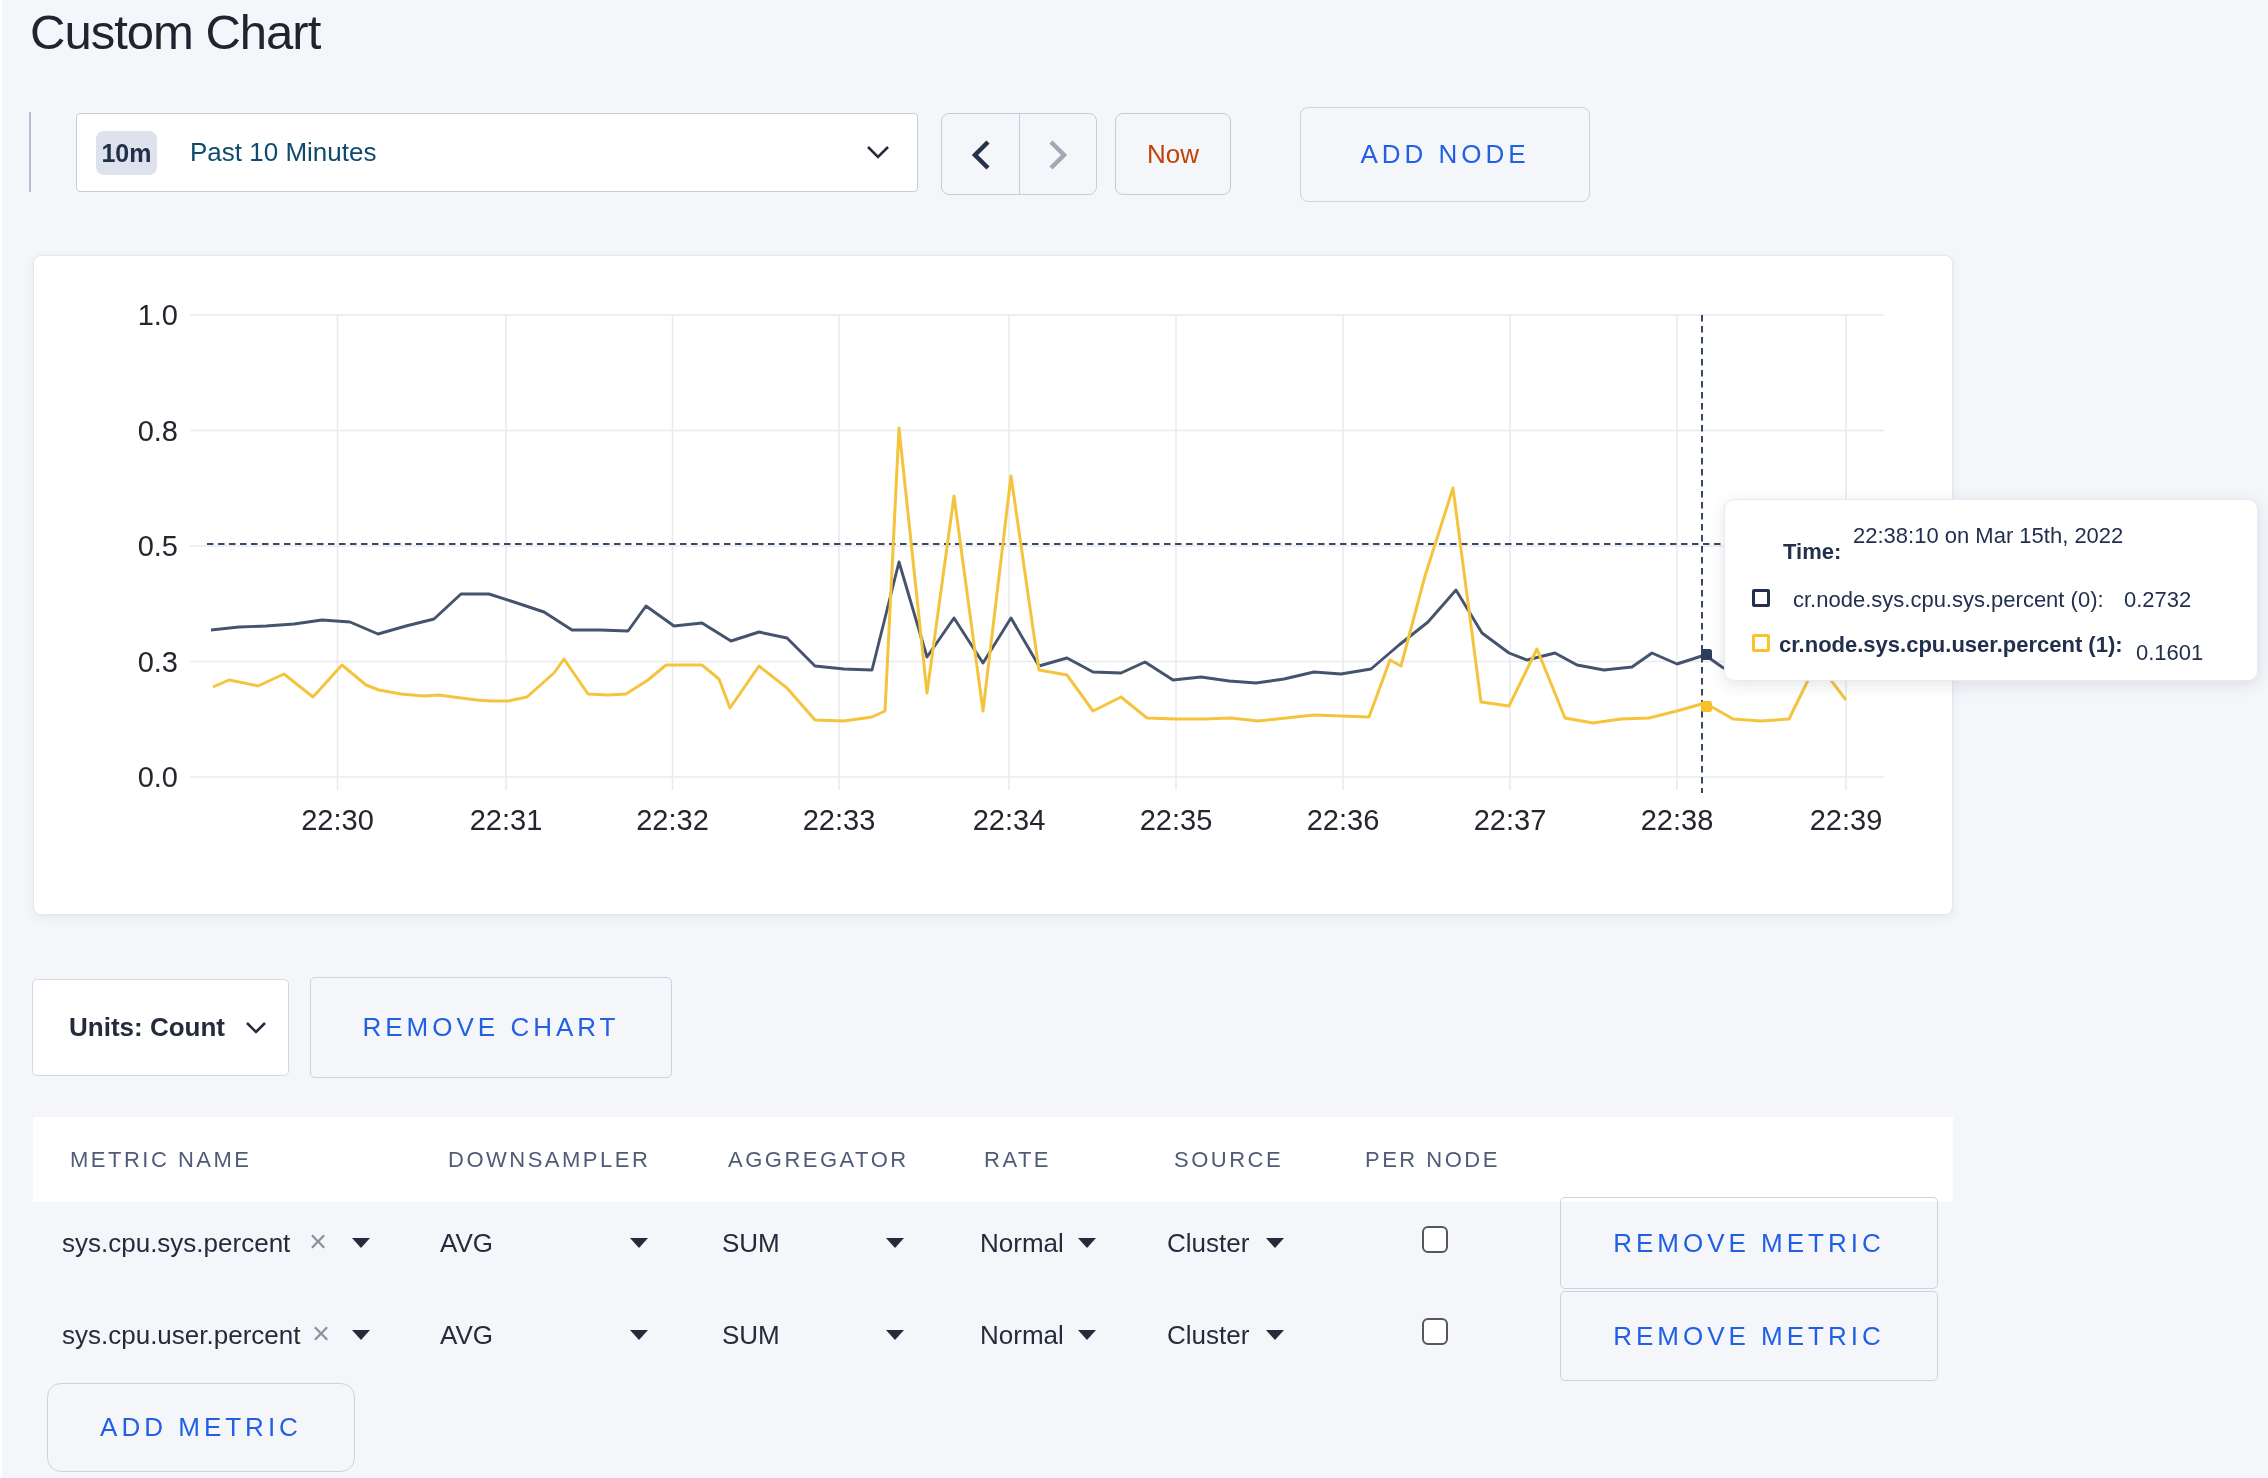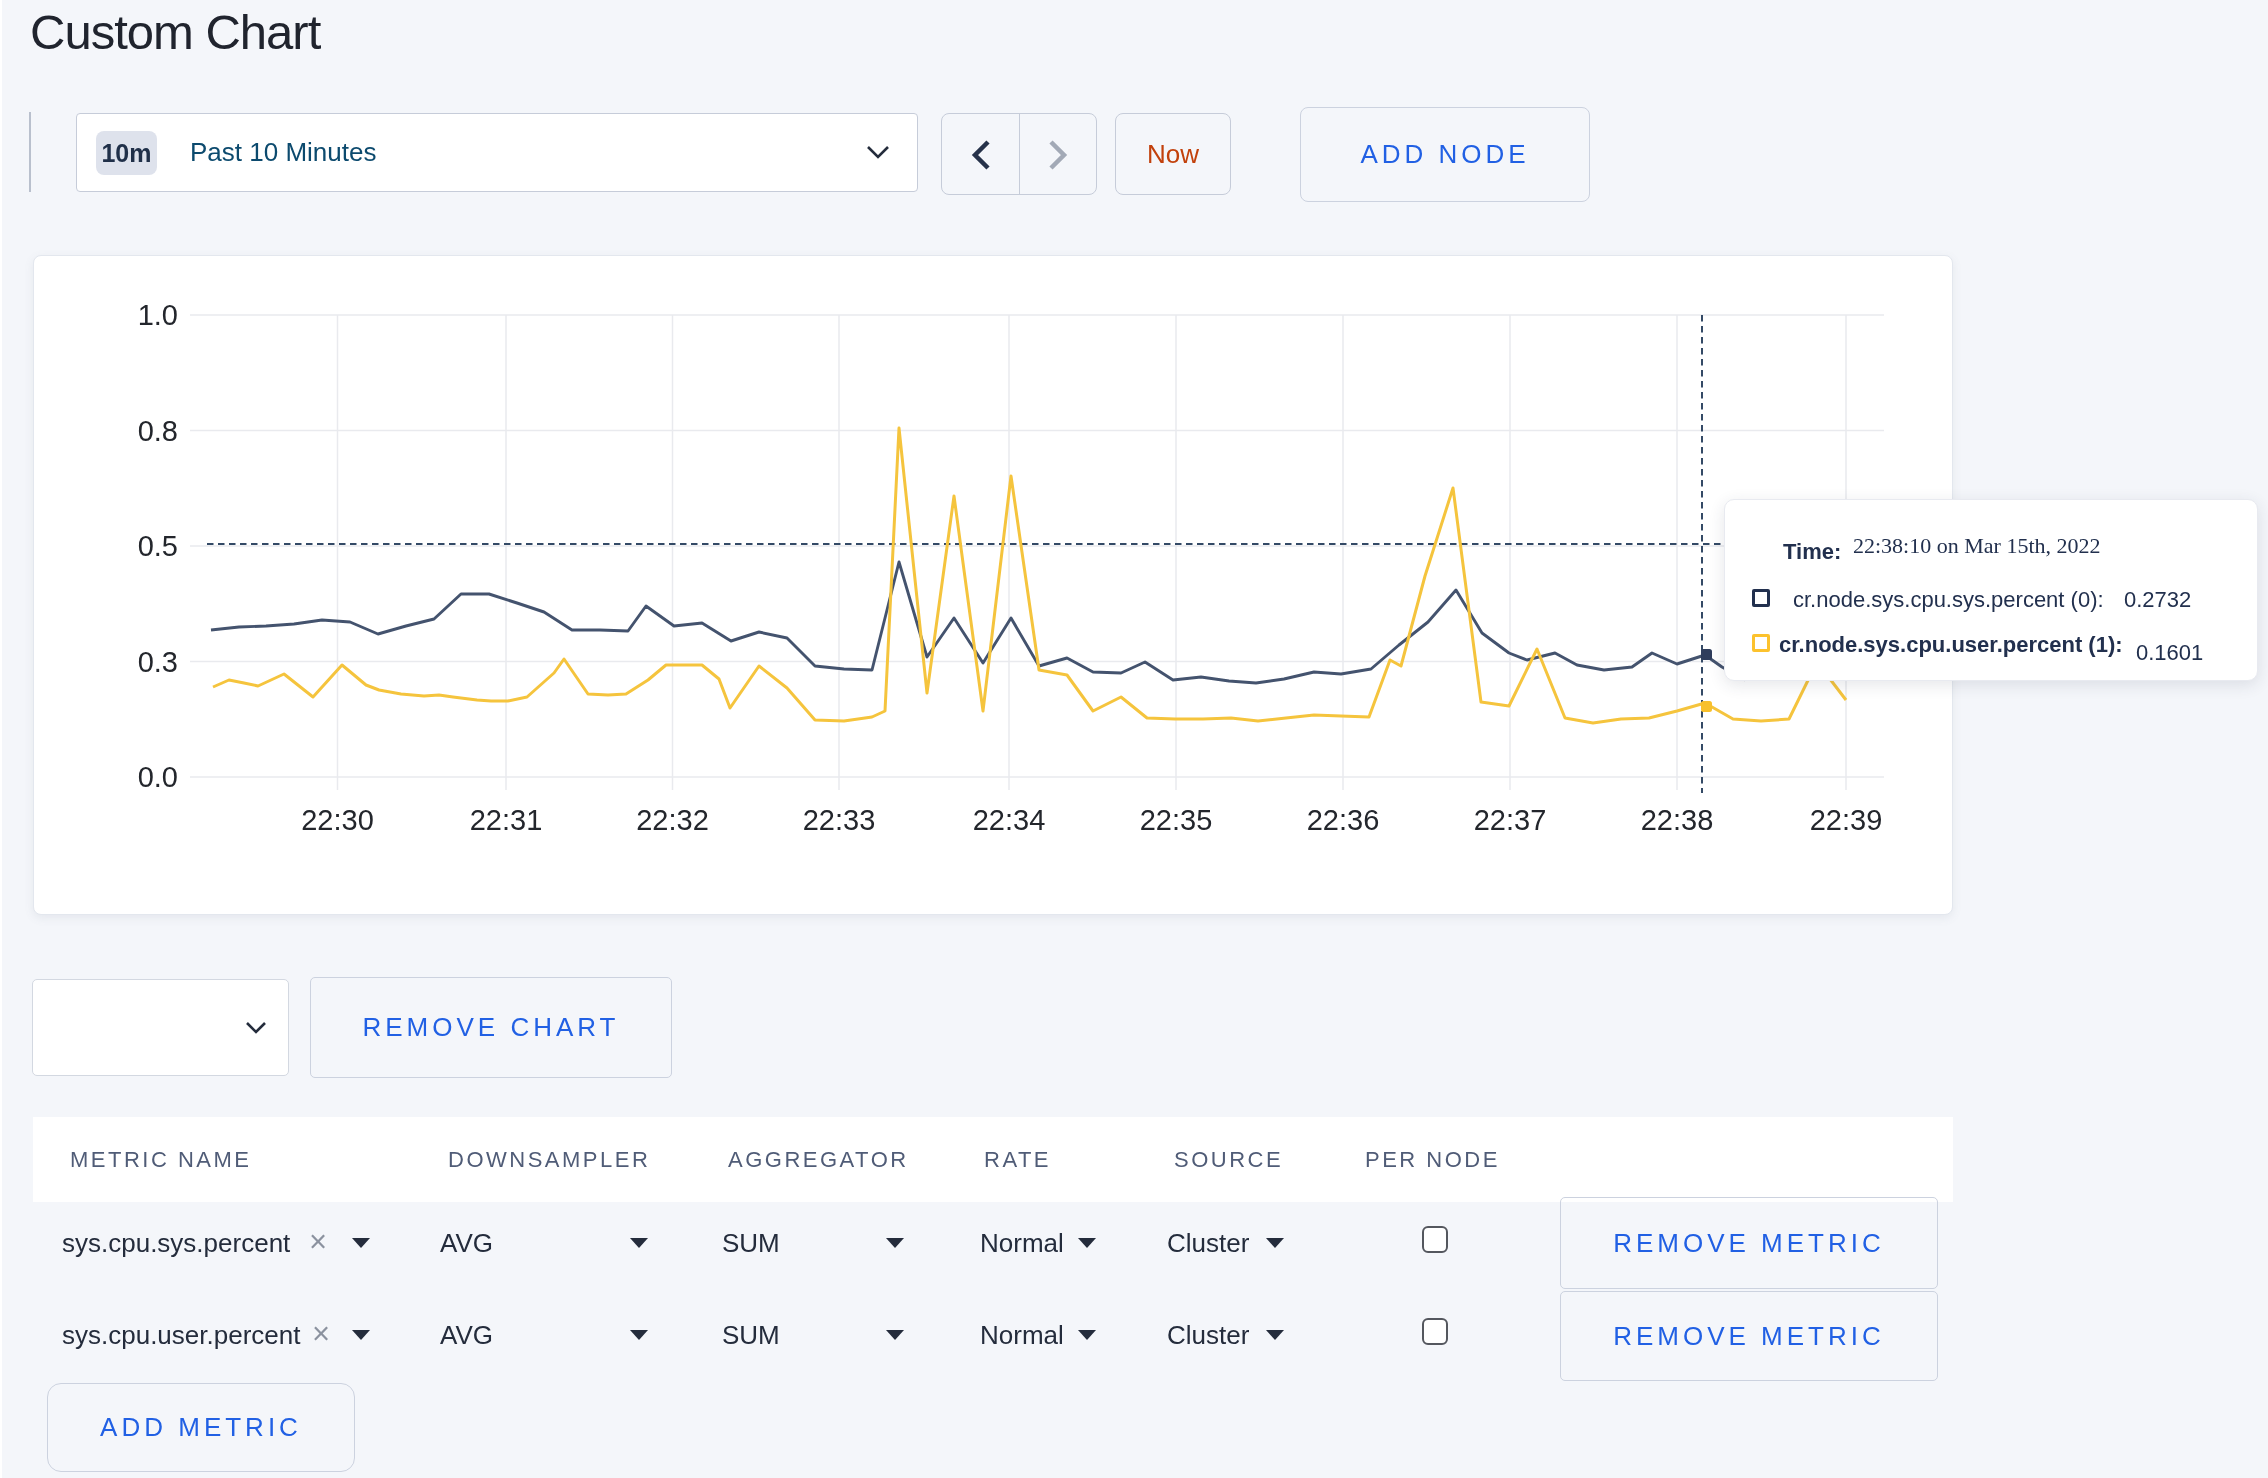--- a/index.html
+++ b/index.html
@@ -104,30 +104,31 @@
   <polyline fill="none" stroke="#44536e" stroke-width="2.9" stroke-linejoin="round" points="211,630 239,627 266,626 294,624 322,620 350,622 378,634 406,626 434,619 461,594 489,594 517,603 544,612 572,630 600,630 628,631 646,606 674,626 702,623 731,641 759,632 787,638 815,666 844,669 872,670 899,562 927,657 954,618 983,663 1011,618 1039,666 1067,658 1093,672 1121,673 1145,662 1173,680 1201,677 1229,681 1256,683 1284,679 1314,672 1341,674 1371,669 1399,645 1428,622 1456,590 1482,633 1509,653 1527,660 1555,653 1577,665 1604,670 1632,667 1652,653 1677,664 1705,655 1722,667 1745,680"></polyline>
 
   <polyline fill="none" stroke="#f5c43d" stroke-width="3" stroke-linejoin="round" points="213,687 229,680 244,683 258,686 284,674 313,697 342,665 366,685 379,690 401,694 424,696 439,695 453,697 477,700 491,701 508,701 527,697 554,673 564,659 588,694 608,695 626,694 648,680 666,665 678,665 702,665 719,679 730,708 759,666 787,688 815,720 844,721 872,717 885,711 899,428 927,693 954,496 983,711 1011,476 1039,670 1067,675 1093,711 1121,697 1147,718 1175,719 1203,719 1231,718 1258,721 1286,718 1314,715 1341,716 1369,717 1390,660 1401,666 1425,576 1453,488 1481,702 1509,706 1537,649 1565,718 1593,723 1621,719 1649,718 1677,711 1705,703 1733,719 1761,721 1789,719 1817,662 1846,700"></polyline>
 
   <rect x="1701" y="649" width="11" height="11" rx="2.5" fill="#2f3d5c"></rect>
   <rect x="1701" y="701" width="11" height="11" rx="2.5" fill="#f8c02c"></rect>
 </svg>
 
 <div class="abs" style="left:1724px; top:499px; width:534px; height:182px; background:#fff; border:1px solid #e8eaf0; border-radius:10px; box-shadow:0 4px 16px rgba(40,50,70,0.12); color:#22304e; font-size:22px;">
   <div class="abs" style="left:58px; top:39px; font-weight:bold;">Time:</div>
-  <div class="abs" style="left:128px; top:33px;font-family:Liberation Serif, serif;">22:38:10 on Mar 15th, 2022</div>
+  <div class="abs" style="left:128px; top:23px;">22:38:10 on Mar 15th, 2022</div>
   <div class="abs" style="left:27px; top:89px; width:18px; height:18px; border:3px solid #22304e; border-radius:2px;"></div>
   <div class="abs" style="left:68px; top:87px; font-weight:normal;">cr.node.sys.cpu.sys.percent (0):</div>
   <div class="abs" style="left:399px; top:87px;">0.2732</div>
   <div class="abs" style="left:27px; top:134px; width:18px; height:18px; border:3px solid #fcc22d; border-radius:2px;"></div>
   <div class="abs" style="left:54px; top:132px; font-weight:bold;">cr.node.sys.cpu.user.percent (1):</div>
   <div class="abs" style="left:411px; top:132px;margin-top:8px;">0.1601</div>
 </div>
 
 <div class="abs" style="left:32px; top:979px; width:257px; height:97px; background:#fff; border:1px solid #d3d8e1; border-radius:5px;">
+  <div class="abs" style="left:36px; top:0; height:95px; line-height:95px; font-size:26px; font-weight:bold; color:#242c3c;">Units: Count</div>
   <svg class="abs" style="left:211px; top:40px;" width="24" height="16" viewBox="0 0 24 16">
       <path d="M3 3 L12 12 L21 3" fill="none" stroke="#242c3c" stroke-width="2.6"></path>
     </svg>
 </div>
 
 <div class="btn" style="left:310px; top:977px; width:362px; height:101px; border-radius:5px;text-align:right;">REMOVE CHART</div>
 
 <div class="abs" style="left:33px; top:1117px; width:1920px; height:85px; background:#fff;"></div>
 <div class="abs" style="left:0; top:1147px; width:2268px; font-size:22px; letter-spacing:2.5px; color:#505c77; font-weight:400;">
   <span class="abs" style="left:70px;">METRIC NAME</span>

